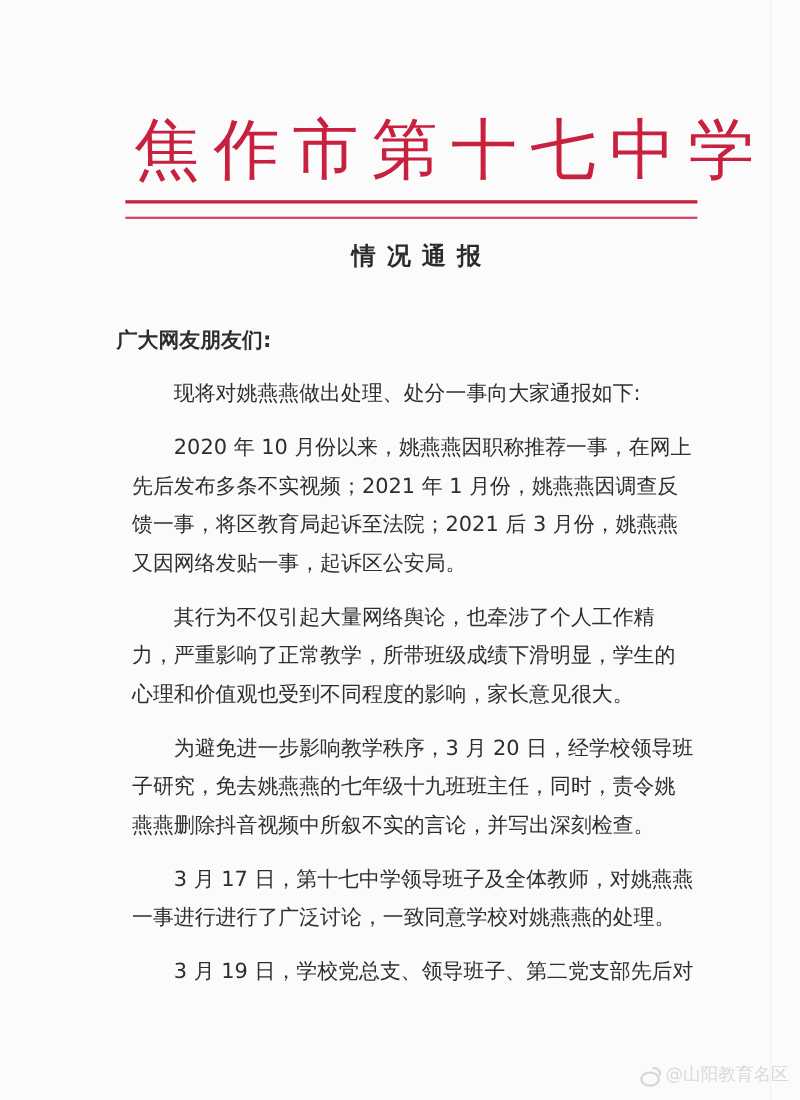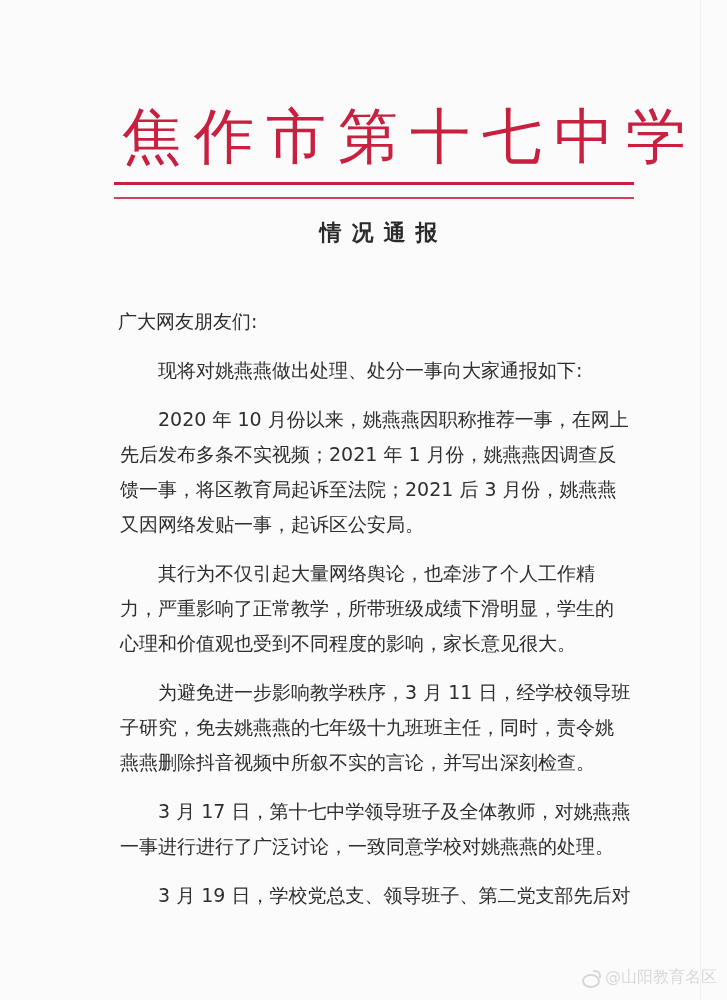--- a/index.html
+++ b/index.html
@@ -34,21 +34,21 @@
     color: #2b2b2b;
     font-family: "DejaVu Sans", "Liberation Sans", sans-serif;
     padding-left: 20px;
   }
   .body {
     position: absolute; left: 106px; top: 292px; width: 540px;
     font-size: 19px; line-height: 35px;
     font-family: "DejaVu Sans", "Liberation Sans", sans-serif;
     color: #2e2e2e;
   }
-  .salutation { margin: 12px; }
+  .salutation { margin: 0; font-weight: bold; }
   .para { margin: 14px; text-indent: 38px; }
   .watermark {
     position: absolute; right: 10px; bottom: 12px;
     font-size: 16px; color: #d9d9d9;
     font-family: "DejaVu Sans", "Liberation Sans", sans-serif;
     display: flex; align-items: center; gap: 4px; justify-content: space-between;
   }
   .weibo-icon {
     width: 20px; height: 16px; position: relative;
   }
@@ -70,21 +70,21 @@
 <div class="rule thick"></div>
 <div class="rule thin"></div>
 
 <div class="title">情况通报</div>
 
 <div class="body">
   <p class="salutation">广大网友朋友们:</p>
   <p class="para">现将对姚燕燕做出处理、处分一事向大家通报如下:</p>
   <p class="para">2020 年 10 月份以来，姚燕燕因职称推荐一事，在网上先后发布多条不实视频；2021 年 1 月份，姚燕燕因调查反馈一事，将区教育局起诉至法院；2021 后 3 月份，姚燕燕又因网络发贴一事，起诉区公安局。</p>
   <p class="para">其行为不仅引起大量网络舆论，也牵涉了个人工作精力，严重影响了正常教学，所带班级成绩下滑明显，学生的心理和价值观也受到不同程度的影响，家长意见很大。</p>
-  <p class="para">为避免进一步影响教学秩序，3 月 11 日，经学校领导班子研究，免去姚燕燕的七年级十九班班主任，同时，责令姚燕燕删除抖音视频中所叙不实的言论，并写出深刻检查。</p>
+  <p class="para">为避免进一步影响教学秩序，3 月 20 日，经学校领导班子研究，免去姚燕燕的七年级十九班班主任，同时，责令姚燕燕删除抖音视频中所叙不实的言论，并写出深刻检查。</p>
   <p class="para">3 月 17 日，第十七中学领导班子及全体教师，对姚燕燕一事进行进行了广泛讨论，一致同意学校对姚燕燕的处理。</p>
   <p class="para">3 月 19 日，学校党总支、领导班子、第二党支部先后对</p>
 </div>
 
 <div class="watermark">
   <span class="weibo-icon"></span>
   <span>@山阳教育名区</span>
 </div>
 
 </body></html>

